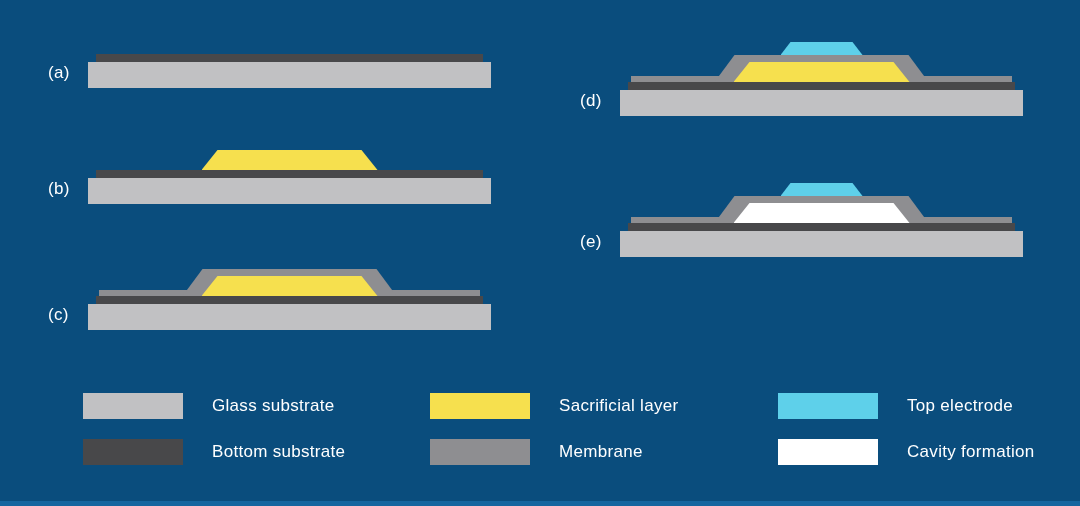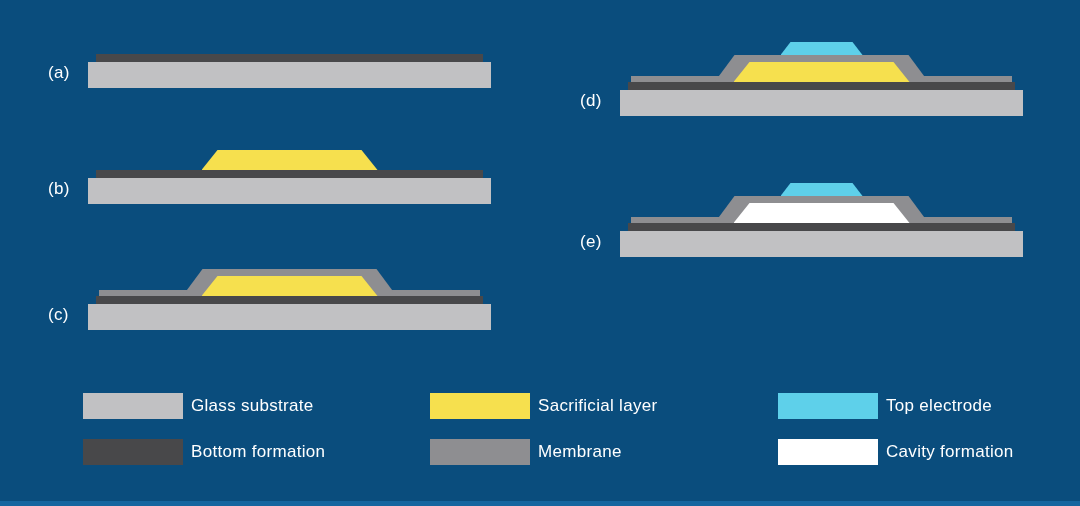--- a/index.html
+++ b/index.html
@@ -54,21 +54,21 @@
     bottom: 61px; width: 82px; height: 13px;
     background: var(--top-electrode, #5ed0ea);
     clip-path: polygon(0 100%, 10px 0, calc(100% - 10px) 0, 100% 100%);
   }
 
   
   .legend-col {
     position: absolute; top: 393px;
     display: flex; flex-direction: column; gap: 20px;
   }
-  .legend-item { display: flex; align-items: center; gap: 8px; }
+  .legend-item { display: flex; align-items: center; gap: 29px; }
   .swatch { width: 100px; height: 26px; flex: 0 0 auto; }
   .swatch-glass      { background: var(--glass-substrate, #c1c1c3); }
   .swatch-electrode  { background: var(--bottom-electrode, #48484a); }
   .swatch-sacrificial{ background: var(--sacrificial-layer, #f6e04e); }
   .swatch-membrane   { background: var(--membrane, #8e8e91); }
   .swatch-top        { background: var(--top-electrode, #5ed0ea); }
   .swatch-cavity     { background: var(--cavity, #ffffff); }
   .legend-label {
     color: var(--label-text, #ffffff);
     font-size: 17px; letter-spacing: 0.3px; white-space: nowrap;
@@ -126,21 +126,21 @@
     <div class="layer bump top-electrode"></div>
   </div>
 
   <div class="legend-col" style="left:83px;">
     <div class="legend-item">
       <div class="swatch swatch-glass"></div>
       <span class="legend-label">Glass substrate</span>
     </div>
     <div class="legend-item">
       <div class="swatch swatch-electrode"></div>
-      <span class="legend-label">Bottom formation</span>
+      <span class="legend-label">Bottom substrate</span>
     </div>
   </div>
 
   <div class="legend-col" style="left:778px;">
     <div class="legend-item">
       <div class="swatch swatch-top"></div>
       <span class="legend-label">Top electrode</span>
     </div>
     <div class="legend-item">
       <div class="swatch swatch-cavity"></div>

